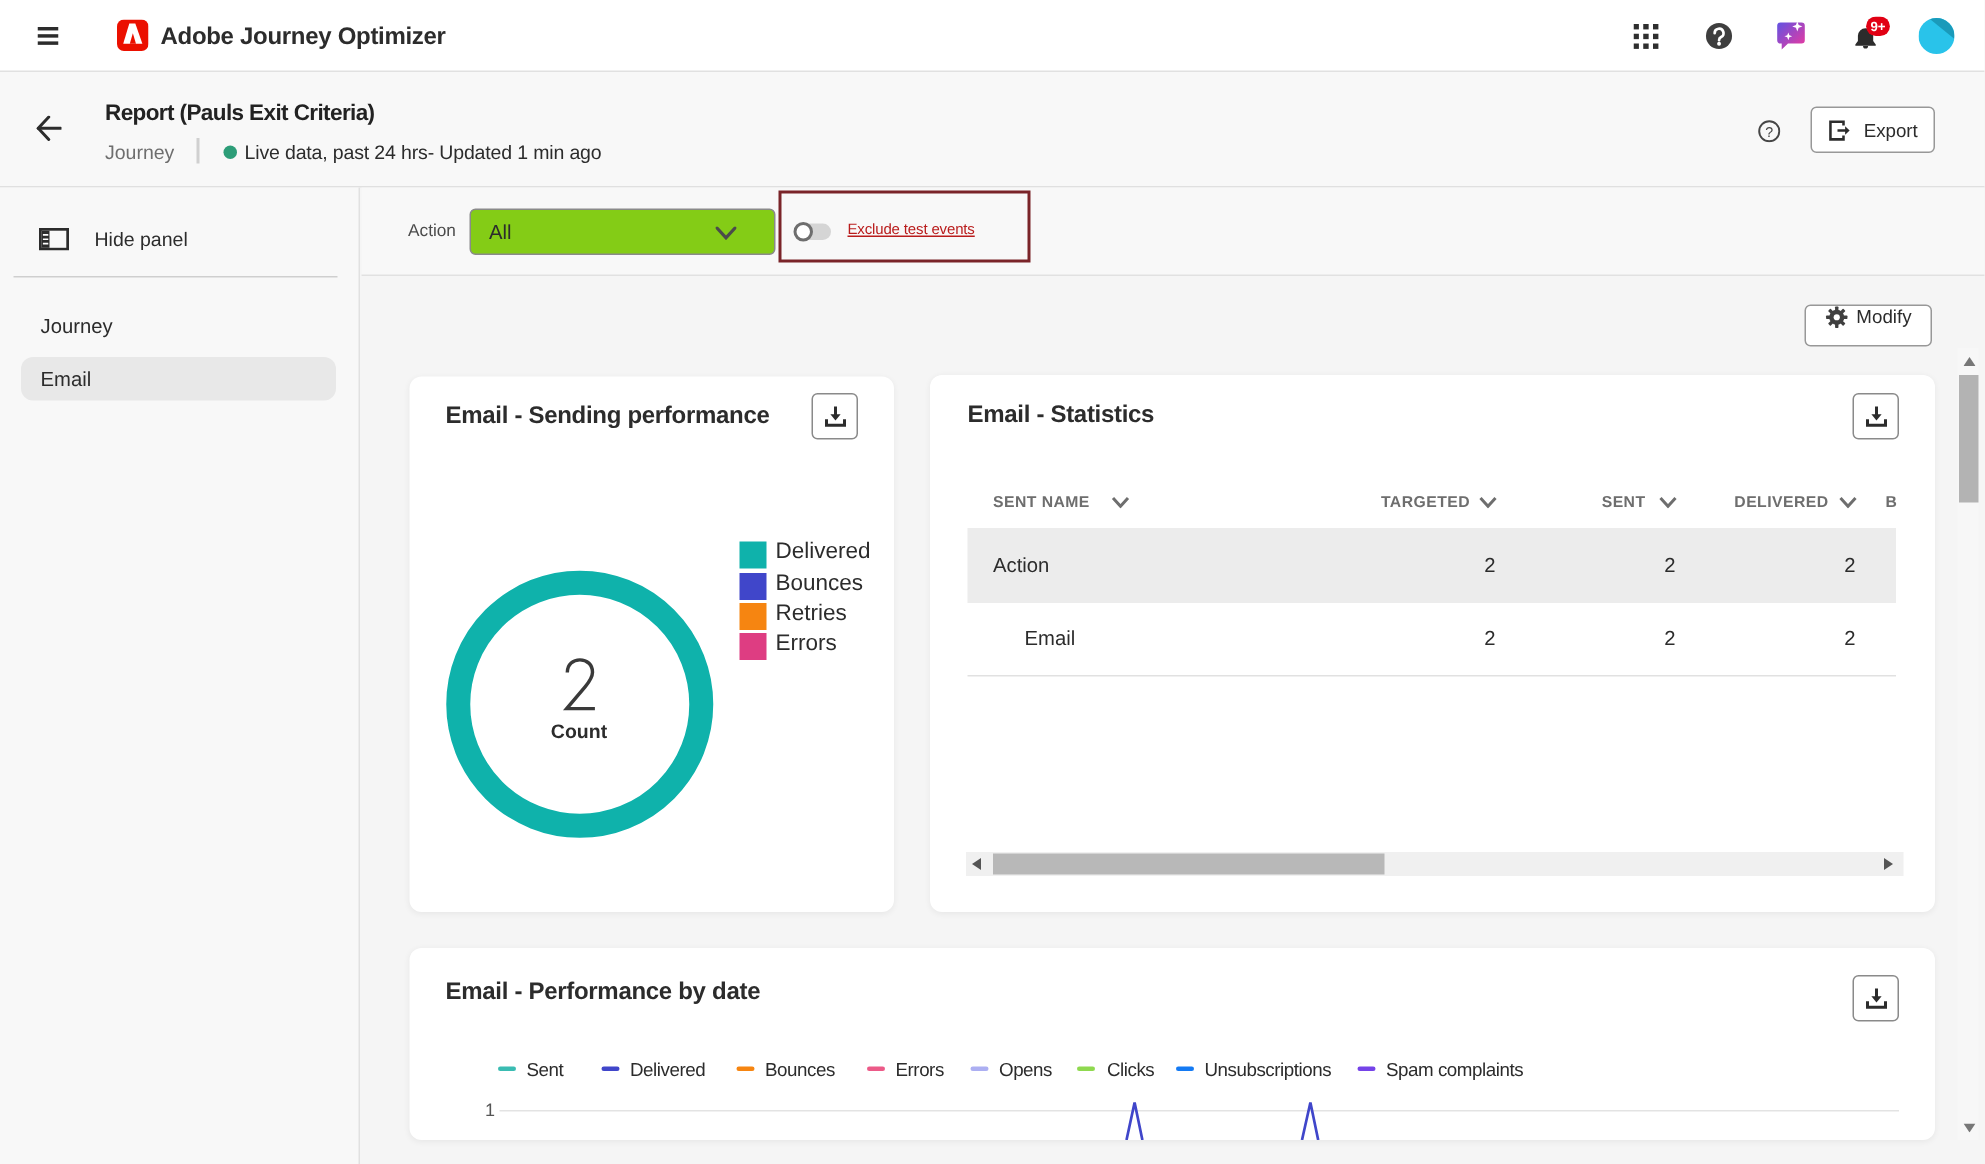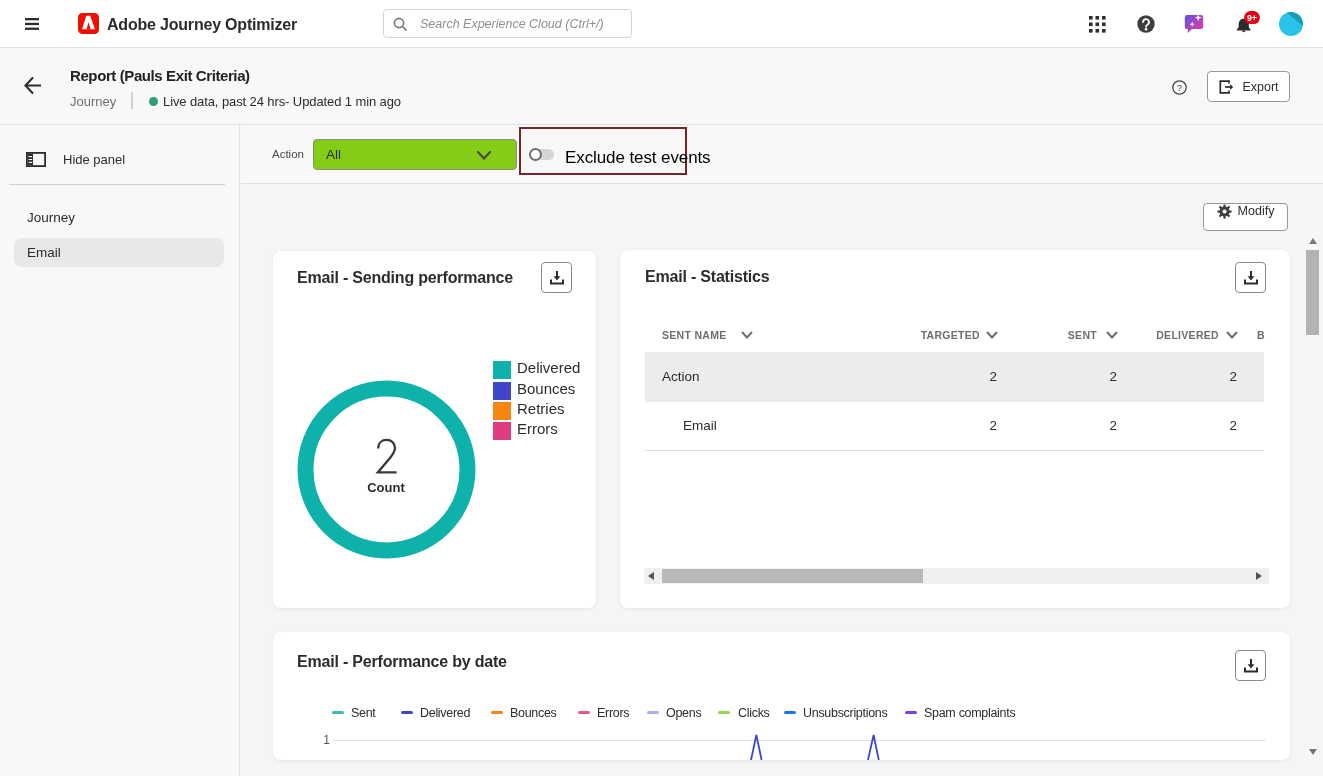--- a/index.html
+++ b/index.html
@@ -26,21 +26,21 @@
 #navemail { position:absolute; left:14px; top:238px; width:210px; height:29px; background:#e8e8e8; border-radius:8px; }
 #navemailtxt { position:absolute; left:27px; top:245px; font-size:13.5px; color:#2c2c2c; }
 
 #filterrow { position:absolute; left:241px; top:125px; width:1082px; height:59px; background:#f8f8f8; border-bottom:1px solid #e1e1e1; }
 #actionlbl { position:absolute; left:272px; top:148px; font-size:11.5px; color:#4b4b4b; }
 #select { position:absolute; left:313px; top:139px; width:204px; height:31px; background:#84cc16; border:1px solid #8a8a8a; border-radius:4px; }
 #select .val { position:absolute; left:12px; top:7px; font-size:13.5px; color:#2c2c2c; }
 #redbox { position:absolute; left:519px; top:127px; width:168px; height:48px; border:2.5px solid #7a2429; }
 #toggletrack { position:absolute; left:530px; top:149px; width:24px; height:11px; background:#d5d5d5; border-radius:6px; }
 #toggleknob { position:absolute; left:529px; top:148px; width:13px; height:13px; background:#fff; border:2px solid #6e6e6e; border-radius:50%; }
-#togglelbl { position:absolute; left:565px; top:148px; font-size:17px; letter-spacing:-0.1px; color:#000000; }
+#togglelbl { position:absolute; left:565px; top:148px; font-size:10px; letter-spacing:-0.1px; color:#b91c1c;text-decoration:underline; }
 
 #modifybtn { position:absolute; left:1203px; top:203px; width:85px; height:28px; background:#fff; border:1.5px solid #989898; border-radius:4px; display:flex; align-items:flex-start; justify-content:center; gap:6px; font-size:12.5px; color:#2c2c2c; }
 .card { position:absolute; background:#fff; border-radius:8px; box-shadow:0 1px 4px rgba(0,0,0,0.06); }
 #card1 { left:273px; top:251px; width:323px; height:357px; }
 #card2 { left:620px; top:250px; width:670px; height:358px; }
 #card3 { left:273px; top:632px; width:1017px; height:128px; }
 .cardtitle { font-size:16px; letter-spacing:-0.2px; font-weight:bold; color:#2c2c2c; position:absolute; }
 .dlbtn { position:absolute; width:31px; height:31px; border:1px solid #8a8a8a; border-radius:4px; background:#fff; display:flex; align-items:center; justify-content:center; }
 #countlbl { position:absolute; left:336px; top:480px; width:100px; text-align:center; font-size:13px; font-weight:bold; color:#2c2c2c; }
 .legsq { position:absolute; width:18px; height:18px; }
@@ -71,27 +71,20 @@
         <rect x="0" y="4.8" width="14" height="2.3"></rect>
         <rect x="0" y="9.6" width="14" height="2.3"></rect>
       </g>
     </svg>
   <svg class="abs" style="left:78px;top:13px" width="21" height="21" viewBox="0 0 32 32">
       <rect width="32" height="32" rx="7" fill="#eb1000"></rect>
       <path d="M12.5 4.1 H18.6 L25.8 24.6 H6.3 Z" fill="#fff"></path>
       <path d="M16.1 14.0 L19.3 24.6 H13.0 Z" fill="#eb1000"></path>
     </svg>
   <div id="brand">Adobe Journey Optimizer</div>
-  <div id="search">
-    <svg class="abs" style="left:9px;top:7px" width="15" height="15" viewBox="0 0 15 15">
-        <circle cx="6" cy="6" r="4.6" fill="none" stroke="#7b7b7b" stroke-width="1.7"></circle>
-        <line x1="9.5" y1="9.5" x2="13.6" y2="13.6" stroke="#7b7b7b" stroke-width="1.7"></line>
-      </svg>
-    <div class="ph">Search Experience Cloud (Ctrl+/)</div>
-  </div>
   <svg class="abs" style="left:1089px;top:16px" width="19" height="17" viewBox="0 0 19 17">
       <g fill="#2f2f2f">
         <rect x="0" y="0" width="3.6" height="3.6"></rect>
         <rect x="6.5" y="0" width="3.6" height="3.6"></rect>
         <rect x="13" y="0" width="3.6" height="3.6"></rect>
         <rect x="0" y="6.5" width="3.6" height="3.6"></rect>
         <rect x="6.5" y="6.5" width="3.6" height="3.6"></rect>
         <rect x="13" y="6.5" width="3.6" height="3.6"></rect>
         <rect x="0" y="13" width="3.6" height="3.6"></rect>
         <rect x="6.5" y="13" width="3.6" height="3.6"></rect>

